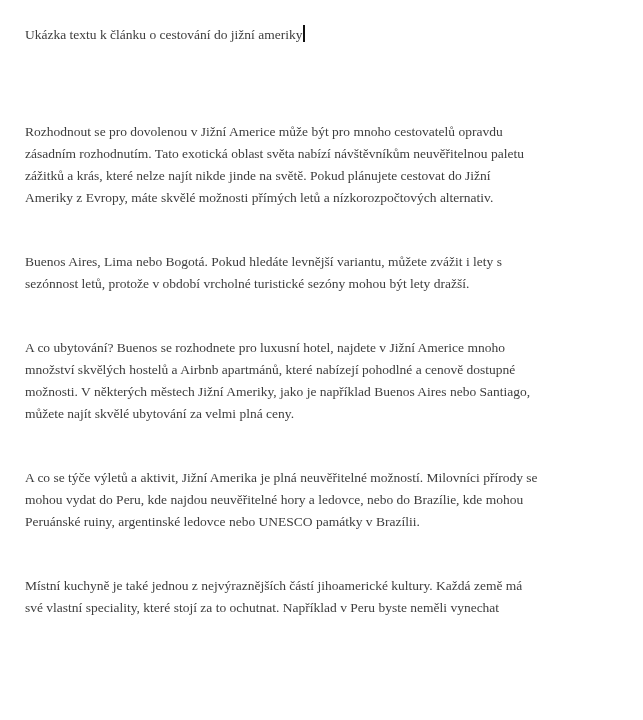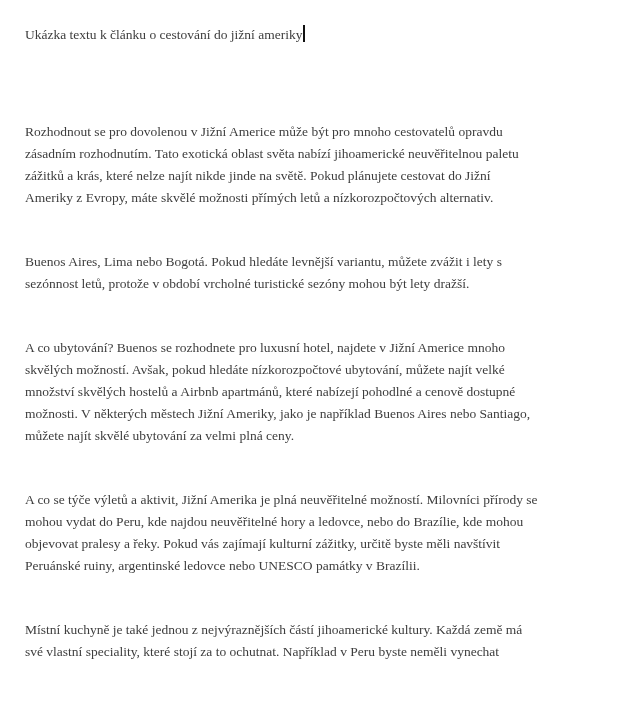--- a/index.html
+++ b/index.html
@@ -47,39 +47,37 @@
 </head>
 <body>
 
 <div class="doc">
   <div class="title-line">
     <span>Ukázka textu k článku o cestování do jižní ameriky</span><span class="caret"></span>
   </div>
   <div>
       <div class="para">
         <div class="line">Rozhodnout se pro dovolenou v Jižní Americe může být pro mnoho cestovatelů opravdu</div>
-        <div class="line">zásadním rozhodnutím. Tato exotická oblast světa nabízí jihoamerické neuvěřitelnou paletu</div>
+        <div class="line">zásadním rozhodnutím. Tato exotická oblast světa nabízí návštěvníkům neuvěřitelnou paletu</div>
         <div class="line">zážitků a krás, které nelze najít nikde jinde na světě. Pokud plánujete cestovat do Jižní</div>
         <div class="line">Ameriky z Evropy, máte skvělé možnosti přímých letů a nízkorozpočtových alternativ.</div>
       </div>
       <div class="para">
         <div class="line">Buenos Aires, Lima nebo Bogotá. Pokud hledáte levnější variantu, můžete zvážit i lety s</div>
         <div class="line">sezónnost letů, protože v období vrcholné turistické sezóny mohou být lety dražší.</div>
       </div>
       <div class="para">
         <div class="line">A co ubytování? Buenos se rozhodnete pro luxusní hotel, najdete v Jižní Americe mnoho</div>
-        <div class="line">skvělých možností. Avšak, pokud hledáte nízkorozpočtové ubytování, můžete najít velké</div>
         <div class="line">množství skvělých hostelů a Airbnb apartmánů, které nabízejí pohodlné a cenově dostupné</div>
         <div class="line">možnosti. V některých městech Jižní Ameriky, jako je například Buenos Aires nebo Santiago,</div>
         <div class="line">můžete najít skvělé ubytování za velmi plná ceny.</div>
       </div>
       <div class="para">
         <div class="line">A co se týče výletů a aktivit, Jižní Amerika je plná neuvěřitelné možností. Milovníci přírody se</div>
         <div class="line">mohou vydat do Peru, kde najdou neuvěřitelné hory a ledovce, nebo do Brazílie, kde mohou</div>
-        <div class="line">objevovat pralesy a řeky. Pokud vás zajímají kulturní zážitky, určitě byste měli navštívit</div>
         <div class="line">Peruánské ruiny, argentinské ledovce nebo UNESCO památky v Brazílii.</div>
       </div>
       <div class="para">
         <div class="line">Místní kuchyně je také jednou z nejvýraznějších částí jihoamerické kultury. Každá země má</div>
         <div class="line">své vlastní speciality, které stojí za to ochutnat. Například v Peru byste neměli vynechat</div>
       </div>
     </div>
 </div>
 
 </body></html>

